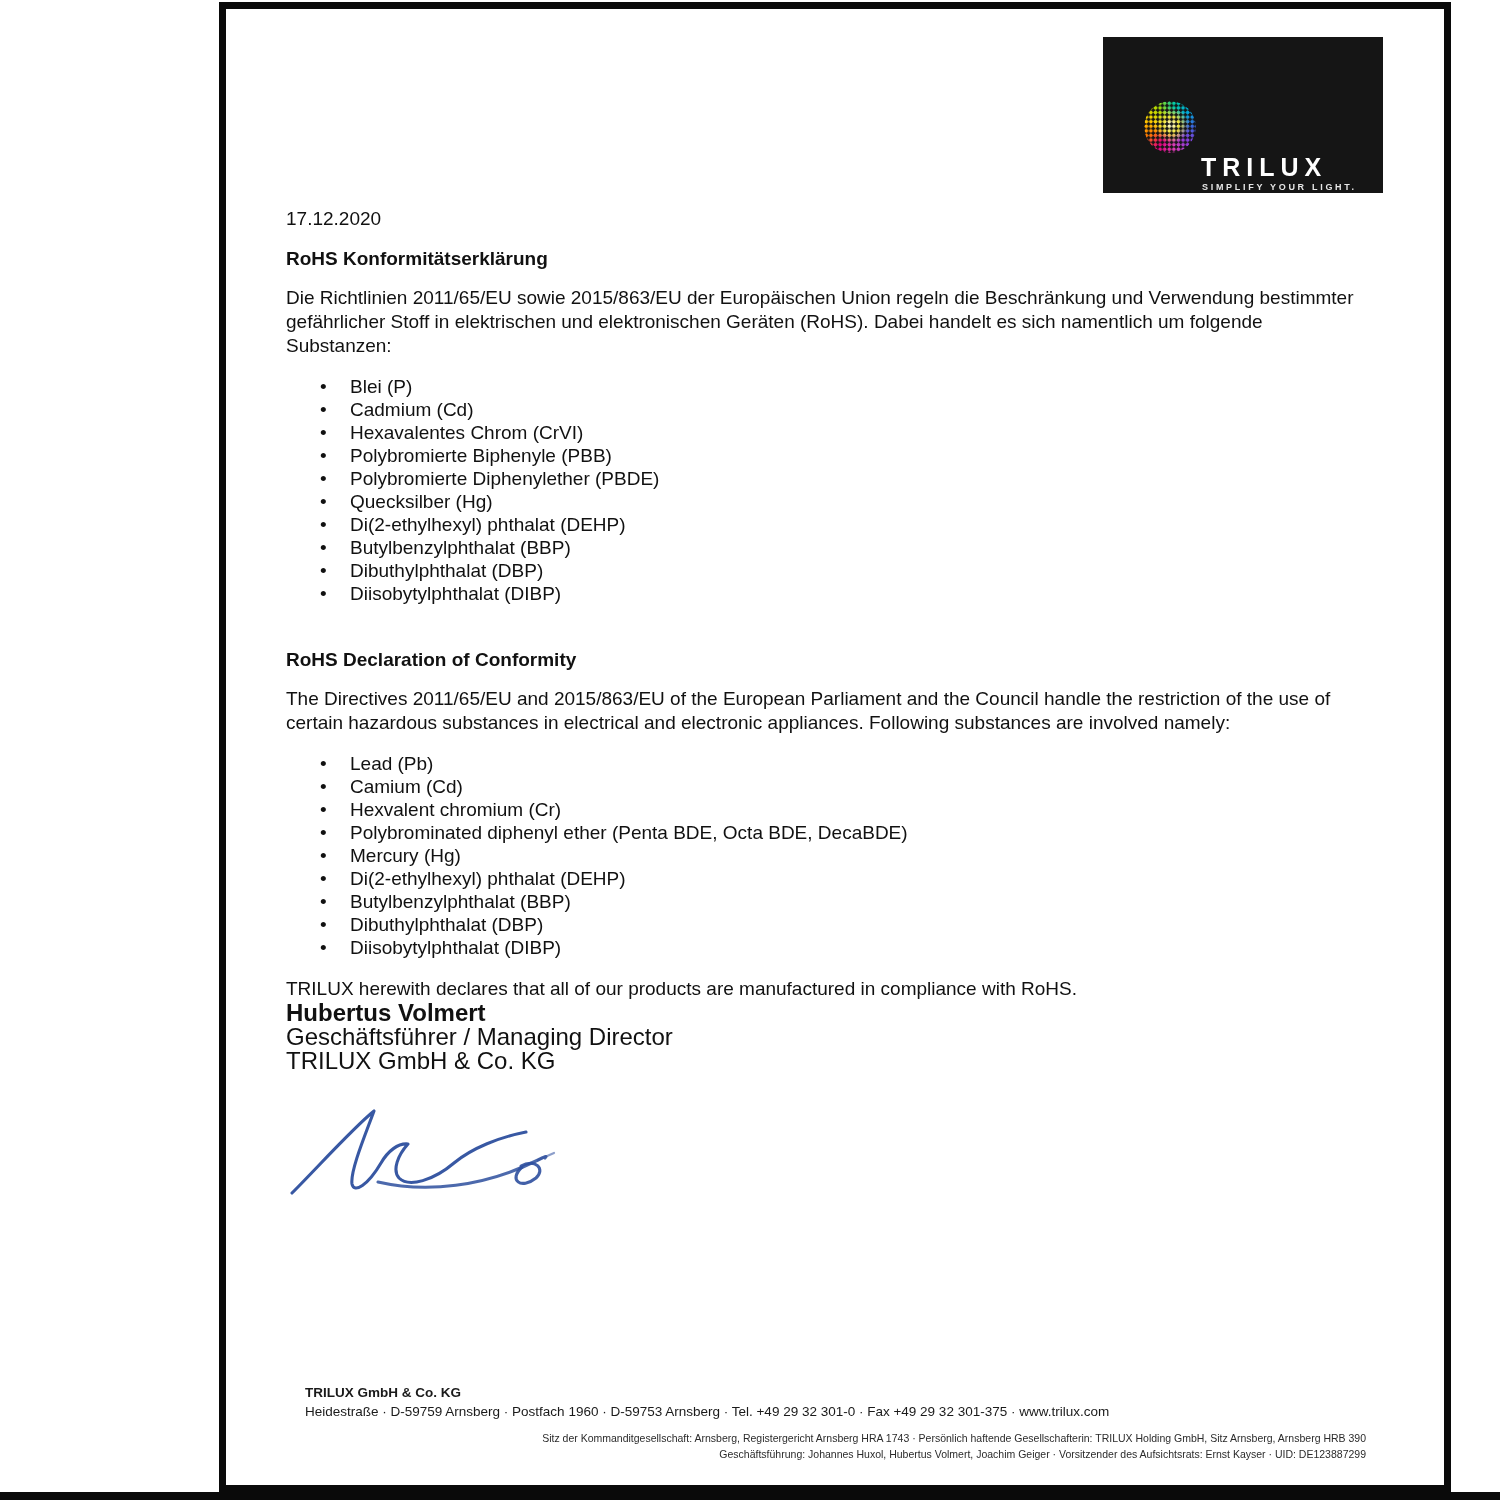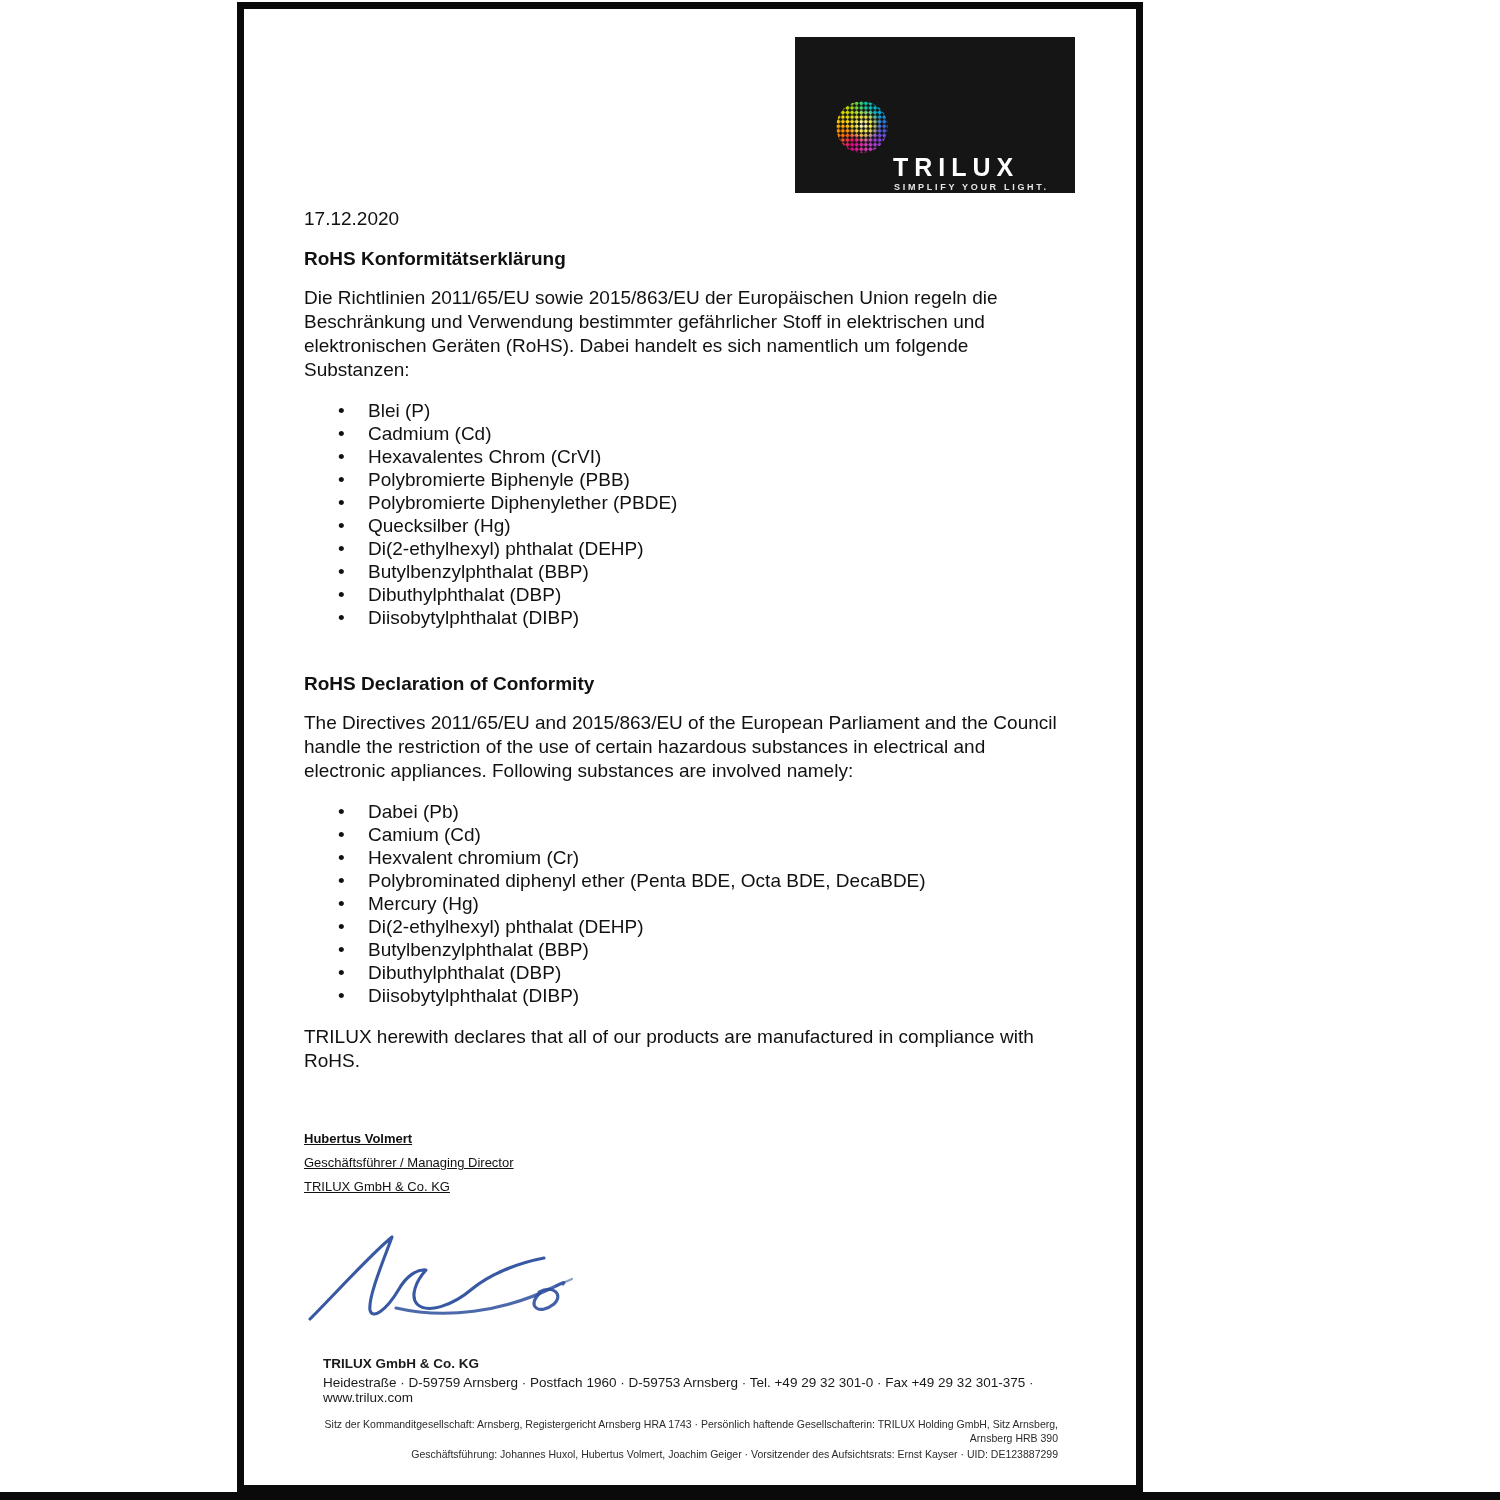--- a/index.html
+++ b/index.html
@@ -2,21 +2,21 @@
 <html><head>
 <meta charset="utf-8">
 <style>
   html,body { margin:0; padding:0; }
   body {
     width:1500px; height:1500px; background:#ffffff; position:relative;
     font-family:"Liberation Sans", sans-serif; color:#111;
     -webkit-font-smoothing:antialiased;
   }
   .page {
-    position:absolute; left:237px; top:2px; width:906px; height:1494px;
+    position:absolute; left:219px; top:2px; width:1232px; height:1494px;
     box-sizing:border-box; background:#fff;
     border:7px solid #0a0a0a; border-bottom-width:11px;
   }
   .bottom-edge {
     position:absolute; left:0; bottom:0; width:1500px; height:8px; background:#0a0a0a;
   }
   .content { padding:0 76px 0 60px; }
 
   
   .logo-box {
@@ -51,21 +51,21 @@
   ul.substances li {
     font-size:19px; line-height:23px; position:relative; padding-left:30px;
   }
   ul.substances li::before {
     content:"•"; position:absolute; left:0; top:0; font-size:19px; color:#111;
   }
   .closing { font-size:19px; line-height:24px; }
   .sec-heading.en { margin-top:44px; }
 
   
-  .signatory { margin-top:54px; font-size:13px; line-height:24px;text-decoration:underline; }
+  .signatory { font-size:24px; line-height:24px; }
   .signatory .name { font-weight:700; }
   .sig-svg { display:block; margin:24px 0 0 2px; }
 
   
   .footer {
     position:absolute; left:79px; right:78px; bottom:24px;
   }
   .footer .f-company { font-size:13.5px; font-weight:700; color:#1a1a1a; }
   .footer .f-address { font-size:13.5px; margin-top:4px; color:#1a1a1a; }
   .footer .f-legal { font-size:10.5px; margin-top:2px; color:#2b2b2b; line-height:14px;text-align:right; }
@@ -99,21 +99,21 @@
       <li>Butylbenzylphthalat (BBP)</li>
       <li>Dibuthylphthalat (DBP)</li>
       <li>Diisobytylphthalat (DIBP)</li>
     </ul>
 
 
     <div class="sec-heading en">RoHS Declaration of Conformity</div>
     <div class="intro">The Directives 2011/65/EU and 2015/863/EU of the European Parliament and the Council handle the restriction of the use of certain hazardous substances in electrical and electronic appliances. Following substances are involved namely:</div>
 
     <ul class="substances">
-      <li>Dabei (Pb)</li>
+      <li>Lead (Pb)</li>
       <li>Camium (Cd)</li>
       <li>Hexvalent chromium (Cr)</li>
       <li>Polybrominated diphenyl ether (Penta BDE, Octa BDE, DecaBDE)</li>
       <li>Mercury (Hg)</li>
       <li>Di(2-ethylhexyl) phthalat (DEHP)</li>
       <li>Butylbenzylphthalat (BBP)</li>
       <li>Dibuthylphthalat (DBP)</li>
       <li>Diisobytylphthalat (DIBP)</li>
     </ul>
 

